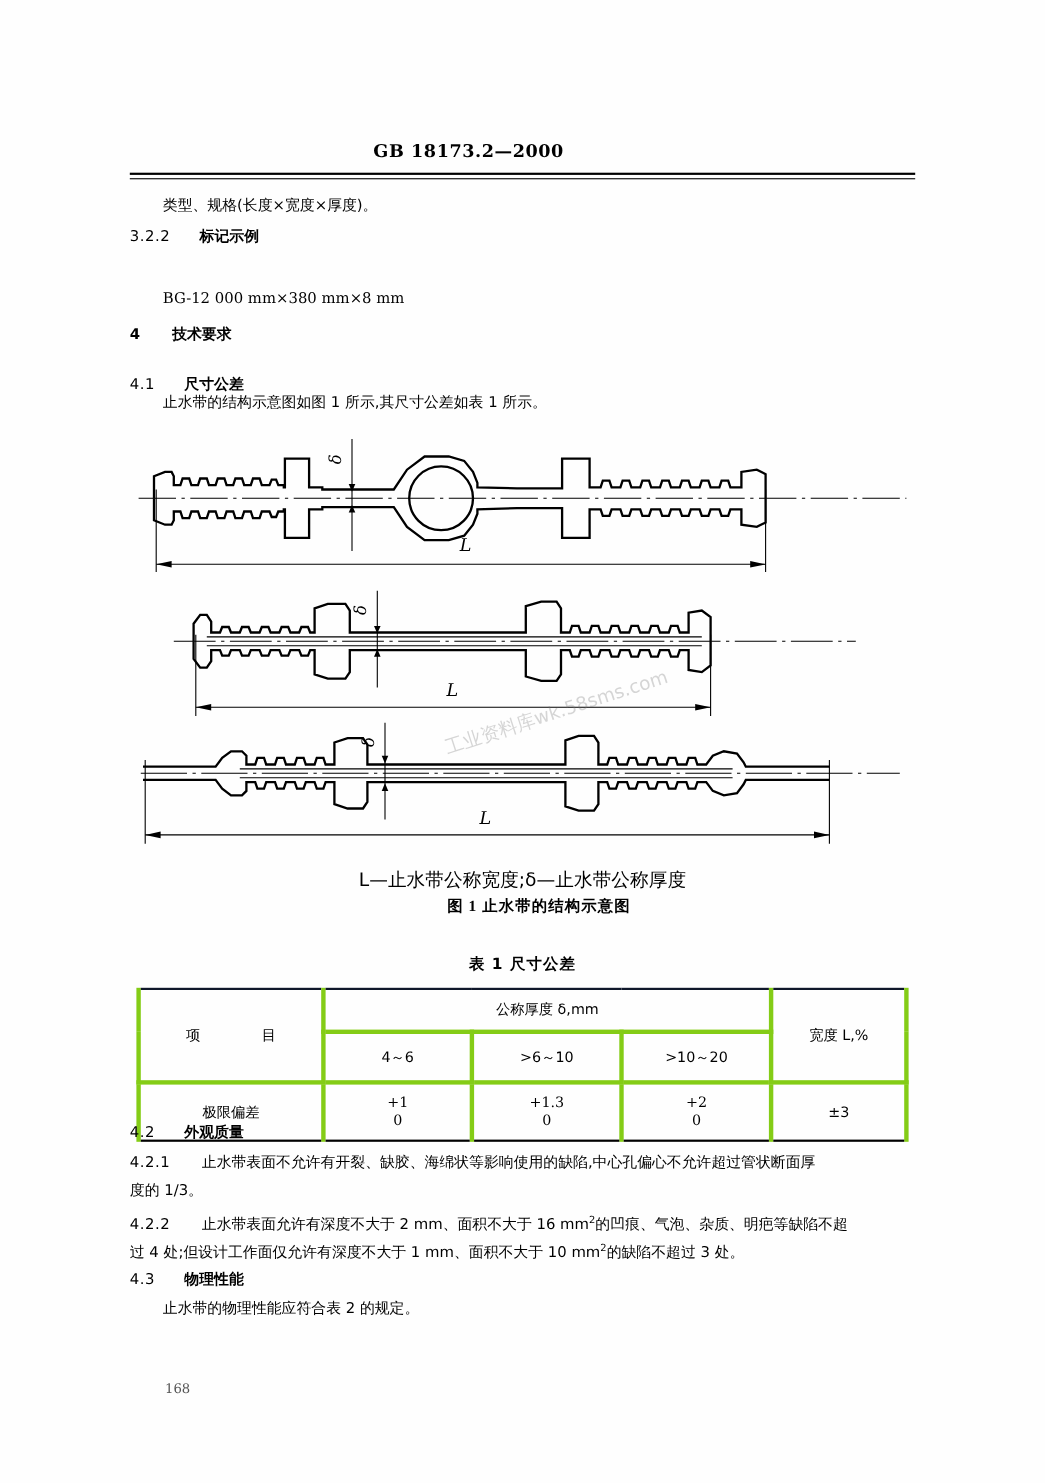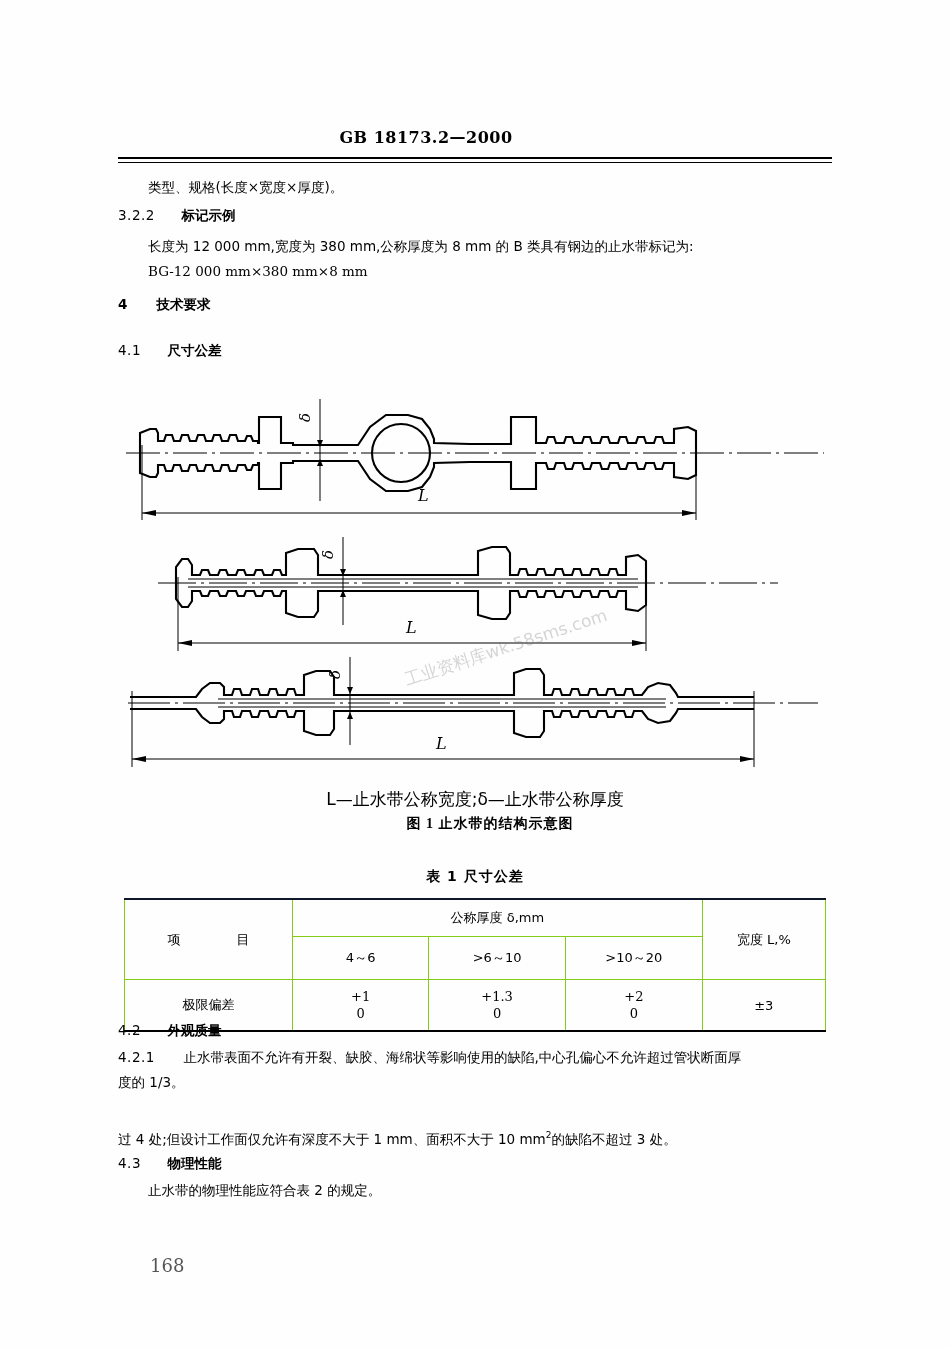--- a/index.html
+++ b/index.html
@@ -90,21 +90,21 @@
   }
   .tbl {
     position: absolute;
     left: 124px;
     top: 898px;
     width: 702px;
     border-collapse: collapse;
     font-size: 13px;
   }
   .tbl td {
-    border: 1px solid #84cc16;
+    border: 4px solid #84cc16;
     text-align: center;
     vertical-align: middle;
     padding: 0;
     font-family: "DejaVu Sans","Liberation Sans",sans-serif;
   }
   .tbl .thick-top { border-top: 2px solid #0f172a; }
   .tbl .thick-bot { border-bottom: 2px solid #000; }
   .cell-item { height: 78px; width: 174px; letter-spacing: 10px; text-indent: 10px;}
   .cell-span { height: 36px; }
   .cell-sub  { height: 42px; width: 144px; }
@@ -112,21 +112,21 @@
   .cell-row2 { height: 50px; }
   .tol { line-height: 17px; font-family: "DejaVu Serif","Liberation Serif",serif; font-size:13px;}
   .tol .t { display:block; }
   .tol .b { display:block; }
   .serif { font-family: "DejaVu Serif","Liberation Serif",serif; }
   
   .folio {
     position: absolute;
     left: 150px;
     top: 1255px;
-    font-size: 18px;
+    font-size: 12px;
     color: #555;
     font-family: "DejaVu Serif","Liberation Serif",serif;
   }
   
   .watermark {
     position: absolute;
     left: 400px;
     top: 636px;
     font-size: 17px;
     color: rgba(120,120,120,0.30);
@@ -145,36 +145,36 @@
   <div class="header-rule"></div>
 
   <div class="tb" style="left:148px; top:175px;">类型、规格(长度×宽度×厚度)。</div>
 
   <div class="tb" style="left:118px; top:203px;">
     <span class="secnum">3.2.2</span>
     <span style="display:inline-block;width:18px"></span>
     <span class="bold">标记示例</span>
   </div>
 
-  <div class="tb" style="left:148px; top:234px;">长度为 12 000 mm,宽度为 380 mm,公称厚度为 8 mm 的 B 类具有钢边的止水带标记为:</div>
 
   <div class="tb serif" style="left:148px; top:259px; font-size:13.5px;">BG-12 000 mm×380 mm×8 mm</div>
 
   <div class="tb" style="left:118px; top:292px;">
     <span class="secnum bold">4</span>
     <span style="display:inline-block;width:20px"></span>
     <span class="bold">技术要求</span>
   </div>
 
   <div class="tb" style="left:118px; top:326px;margin-top:12px;">
     <span class="secnum">4.1</span>
     <span style="display:inline-block;width:18px"></span>
     <span class="bold">尺寸公差</span>
   </div>
 
+  <div class="tb" style="left:148px; top:354px;">止水带的结构示意图如图 1 所示,其尺寸公差如表 1 所示。</div>
 
   <div class="figure-area">
     <svg width="714" height="390" viewBox="0 0 714 390">
       <g fill="none" stroke="#000" stroke-width="2.1" stroke-linejoin="miter" stroke-linecap="butt">
 
         <line x1="8" y1="68" x2="706" y2="68" stroke-width="1" stroke-dasharray="34,5,3,5"></line>
 
         <path d="M 22,68
                  L 22,48 L 32,44 L 38,44 L 40,48 L 40,56
                  L 46,56 L 48,50 L 54,50 L 56,56
@@ -393,20 +393,25 @@
     <span class="bold">外观质量</span>
   </div>
 
   <div class="tb" style="left:118px; top:1045px;">
     <span class="secnum">4.2.1</span>
     <span style="display:inline-block;width:20px"></span>
     <span>止水带表面不允许有开裂、缺胶、海绵状等影响使用的缺陷,中心孔偏心不允许超过管状断面厚</span>
   </div>
   <div class="tb" style="left:118px; top:1070px;">度的 1/3。</div>
 
+  <div class="tb" style="left:118px; top:1098px;">
+    <span class="secnum">4.2.2</span>
+    <span style="display:inline-block;width:20px"></span>
+    <span>止水带表面允许有深度不大于 2 mm、面积不大于 16 mm</span><sup>2</sup><span>的凹痕、气泡、杂质、明疤等缺陷不超</span>
+  </div>
   <div class="tb" style="left:118px; top:1123px;">
     <span>过 4 处;但设计工作面仅允许有深度不大于 1 mm、面积不大于 10 mm</span><sup>2</sup><span>的缺陷不超过 3 处。</span>
   </div>
 
   <div class="tb" style="left:118px; top:1151px;">
     <span class="secnum">4.3</span>
     <span style="display:inline-block;width:18px"></span>
     <span class="bold">物理性能</span>
   </div>
   <div class="tb" style="left:148px; top:1178px;">止水带的物理性能应符合表 2 的规定。</div>

